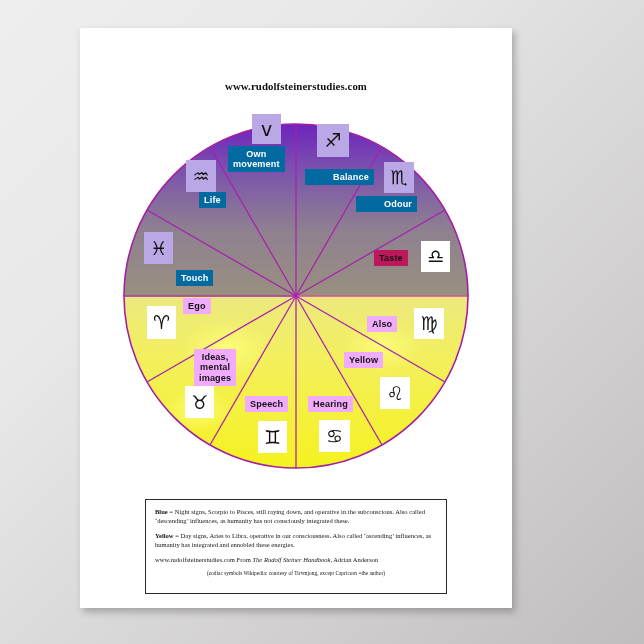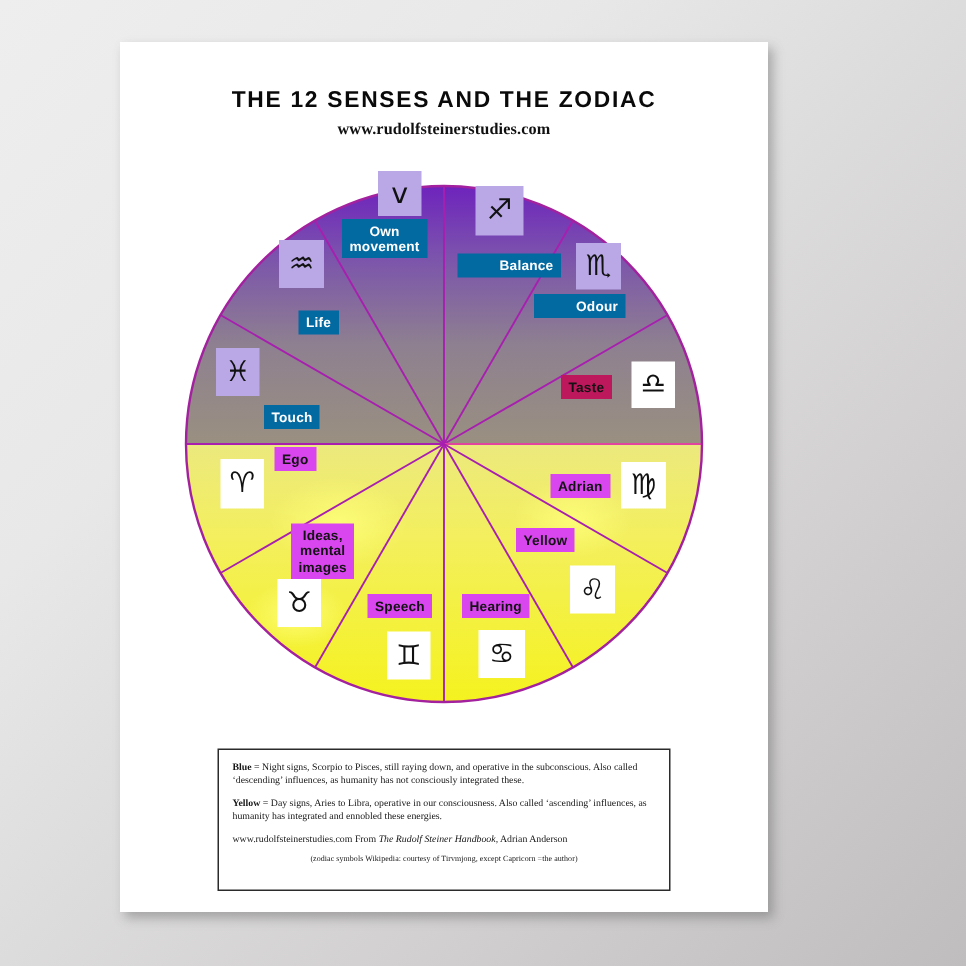--- a/index.html
+++ b/index.html
@@ -39,21 +39,21 @@
   .lbl{
     position:absolute;
     font-size:9.1px;font-weight:bold;
     line-height:10.6px;
     padding:2.5px 5px;
     white-space:pre;
     text-align:center;
     letter-spacing:.15px;
   }
   .lbl.blue{background:#0369a1;color:#ffffff;}
-  .lbl.yellow{background:#d946ef;color:#131313;}
+  .lbl.yellow{background:#f0abfc;color:#131313;}
   .lbl.white{background:#be185d;color:#131313;}
 
   .glyph{
     position:absolute;
     font-family:"DejaVu Sans","Liberation Sans",sans-serif;
     font-size:19px;line-height:1;
     display:flex;align-items:center;justify-content:center;
     color:#111;
   }
   .glyph.blue{background:#b9a7e6;}
@@ -75,21 +75,20 @@
     margin-top:3px;letter-spacing:.05px;
   }
 </style>
 </head>
 <body>
 
 <div id="stage">
 
   <div id="poster">
 
-    <div id="title">THE  12  SENSES  AND  THE  ZODIAC</div>
     <div id="subtitle">www.rudolfsteinerstudies.com</div>
 
     <div id="wheel">
       <svg viewBox="0 0 352 352" xmlns="http://www.w3.org/2000/svg">
         <defs>
           <linearGradient id="gTop" x1="0" y1="0" x2="0" y2="1">
             <stop offset="0%" stop-color="#6d1fbe"></stop>
             <stop offset="28%" stop-color="#7b52ad"></stop>
             <stop offset="62%" stop-color="#8e8090"></stop>
             <stop offset="100%" stop-color="#9a9080"></stop>
@@ -141,21 +140,21 @@
       <div class="glyph blue" style="left:197px;top:4px;width:32px;height:33px;">♐</div>
       <div class="lbl blue" style="left:185px;top:49px;padding-left:28px;">Balance</div>
 
       <div class="glyph blue" style="left:264px;top:42px;width:30px;height:31px;">♏</div>
       <div class="lbl blue" style="left:236px;top:76px;padding-left:28px;">Odour</div>
 
       <div class="glyph white" style="left:301px;top:121px;width:29px;height:31px;">♎</div>
       <div class="lbl white" style="left:254px;top:130px;">Taste</div>
 
       <div class="glyph white" style="left:294px;top:188px;width:30px;height:31px;">♍</div>
-      <div class="lbl yellow" style="left:247px;top:196px;">Adrian</div>
+      <div class="lbl yellow" style="left:247px;top:196px;">Also</div>
 
       <div class="glyph white" style="left:260px;top:257px;width:30px;height:32px;">♌</div>
       <div class="lbl yellow" style="left:224px;top:232px;">Yellow</div>
 
       <div class="glyph white" style="left:199px;top:300px;width:31px;height:32px;">♋</div>
       <div class="lbl yellow" style="left:188px;top:276px;">Hearing</div>
 
       <div class="glyph white" style="left:138px;top:301px;width:29px;height:32px;">♊</div>
       <div class="lbl yellow" style="left:125px;top:276px;text-align:right;">Speech</div>
 
@@ -164,21 +163,21 @@
 mental
 images</div>
 
       <div class="glyph white" style="left:27px;top:186px;width:29px;height:33px;">♈</div>
       <div class="lbl yellow" style="left:63px;top:178px;">Ego</div>
 
       <div class="glyph blue" style="left:24px;top:112px;width:29px;height:32px;">♓</div>
       <div class="lbl blue" style="left:56px;top:126px;margin-top:24px;">Touch</div>
 
       <div class="glyph blue" style="left:66px;top:40px;width:30px;height:32px;">♒</div>
-      <div class="lbl blue" style="left:79px;top:87px;">Life</div>
+      <div class="lbl blue" style="left:79px;top:72px;">Life</div>
     </div>
 
     <div id="note">
       <p><b>Blue</b><span> = Night signs, Scorpio to Pisces, still raying down, and operative in the subconscious. Also called  ‘descending’ influences, as humanity has not consciously integrated these.</span></p>
       <p><b>Yellow</b><span> = Day signs, Aries to Libra, operative in our consciousness. Also called ‘ascending’ influences, as humanity has integrated and ennobled these energies.</span></p>
       <p><span>www.rudolfsteinerstudies.com</span><span>  From </span><i>The Rudolf Steiner Handbook</i><span>, Adrian Anderson</span></p>
       <p class="credit">(zodiac symbols Wikipedia: courtesy of Tirvmjong,  except Capricorn =the author)</p>
     </div>
 
   </div>

